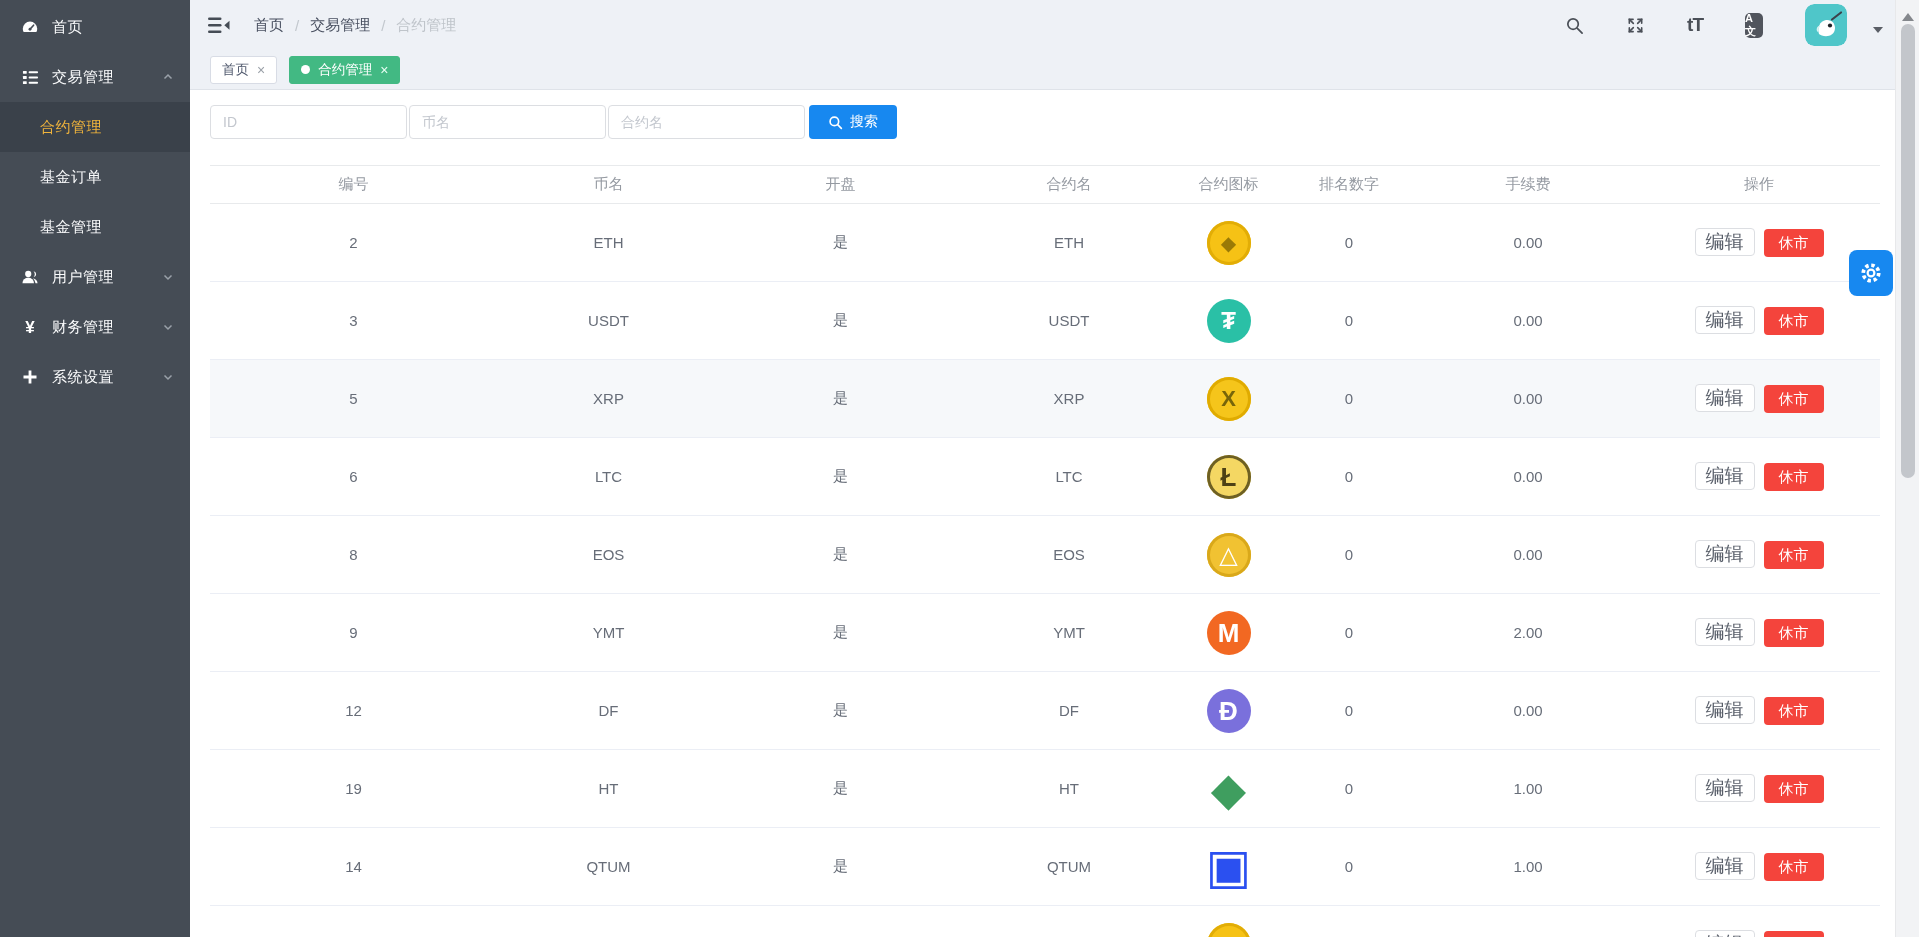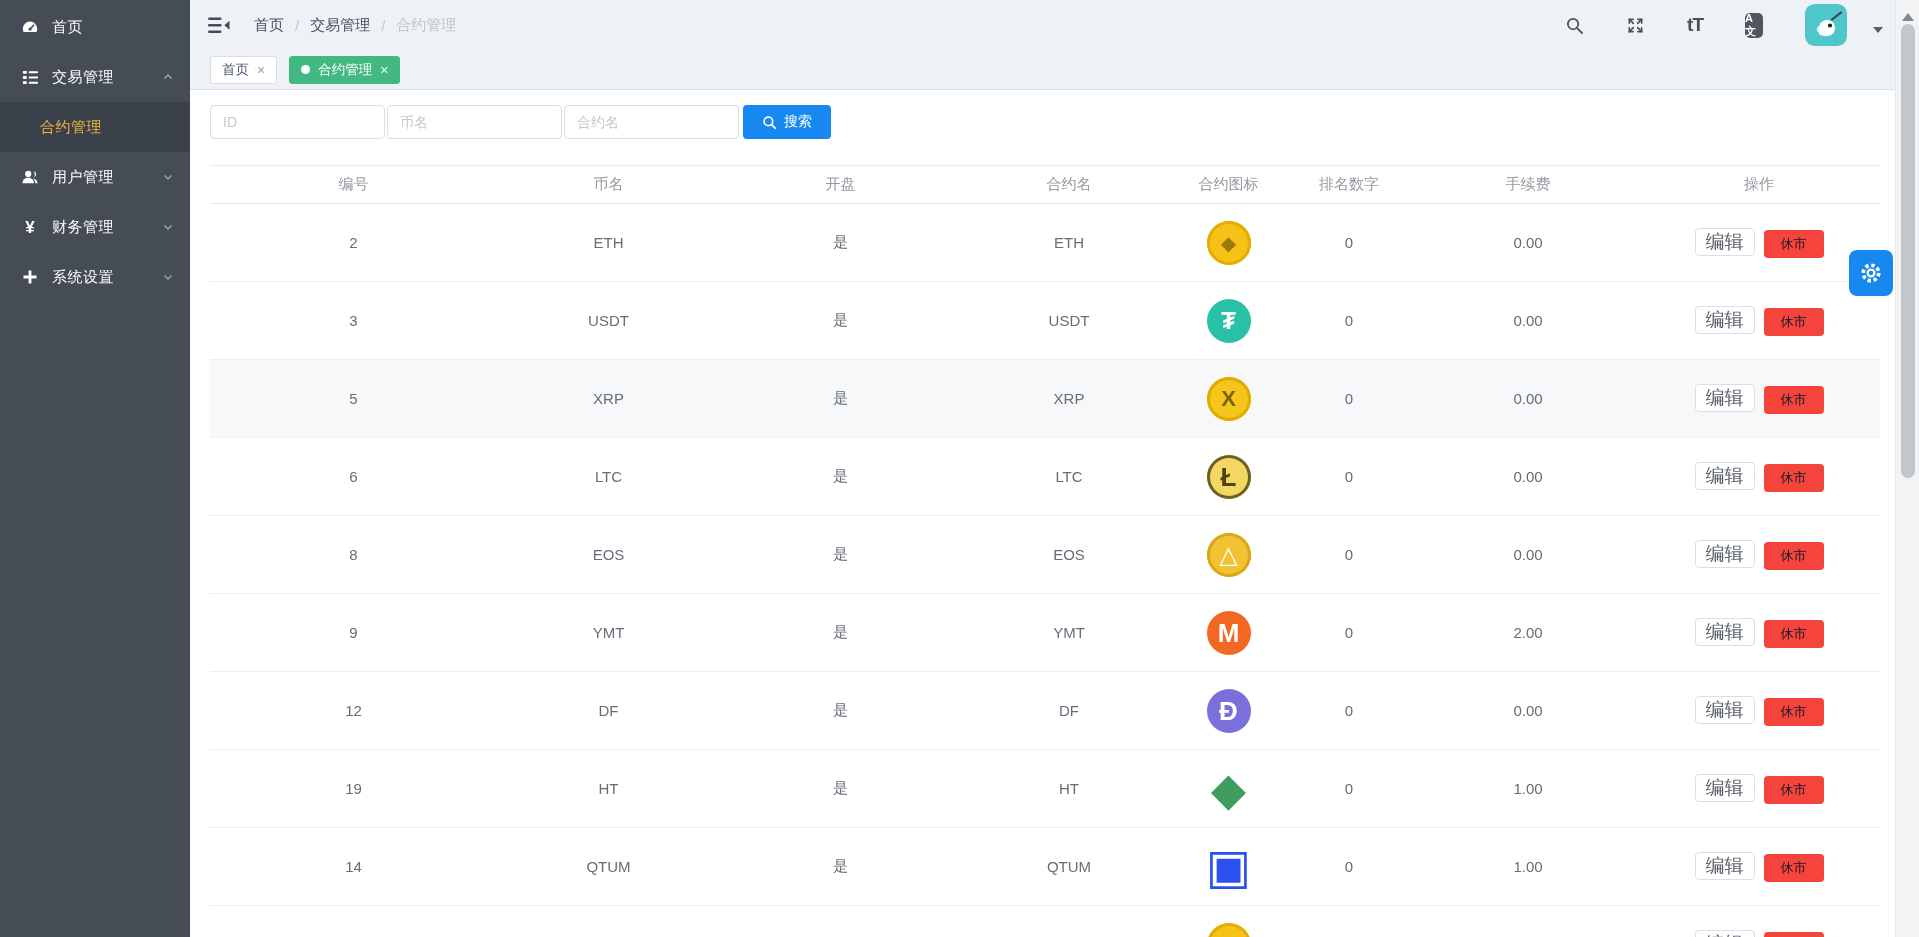--- a/index.html
+++ b/index.html
@@ -41,39 +41,39 @@
   .tabbar{height:40px;background:#eef1f6;border-bottom:1px solid #dfe3e9;display:flex;align-items:center;gap:12px;padding-left:20px;}
   .tab{height:28px;display:inline-flex;align-items:center;gap:8px;padding:0 11px;background:#fff;
     border:1px solid #d8dce5;border-radius:3px;font-size:13.5px;color:#515a6e;cursor:pointer;}
   .tab .tab-close{color:#9aa0a8;font-size:14px;line-height:1;}
   .tab.active{background:var(--green);border-color:var(--green);color:#fff;}
   .tab.active .tab-dot{width:9px;height:9px;border-radius:50%;background:#fff;}
   .tab.active .tab-close{color:#e9fff4;}
 
   .content{padding:15px 0 0 20px;}
   .search-row{display:flex;align-items:center;gap:2px;}
-  .s-input{width:175px;height:34px;border:1px solid #dcdee2;border-radius:4px;padding:0 12px;
+  .s-input{width:197px;height:34px;border:1px solid #dcdee2;border-radius:4px;padding:0 12px;
     font-size:14px;color:#515a6e;outline:none;background:#fff;font-family:inherit;}
   .s-input::placeholder{color:#c3c7ce;}
   .search-btn{width:88px;height:34px;margin-left:2px;background:var(--accent);color:#fff;border:none;border-radius:4px;
     font-size:14px;display:inline-flex;align-items:center;justify-content:center;gap:7px;cursor:pointer;font-family:inherit;}
 
   table.grid{width:1670px;border-collapse:collapse;table-layout:fixed;margin-top:26px;}
   .grid col.c1{width:287px}.grid col.c2{width:223px}.grid col.c3{width:241px}.grid col.c4{width:216px}
   .grid col.c5{width:103px}.grid col.c6{width:138px}.grid col.c7{width:220px}.grid col.c8{width:242px}
   .grid thead th{height:38px;font-weight:normal;color:#9499a1;font-size:15px;text-align:center;
     border-top:1px solid #e8eaec;border-bottom:1px solid #e8eaec;}
   .grid tbody td{height:78px;text-align:center;font-size:15px;color:#676d78;border-bottom:1px solid #ebeef5;}
   .grid tbody tr.hover{background:#f6f8fa;}
   .coin{width:44px;height:44px;border-radius:50%;display:inline-flex;align-items:center;justify-content:center;
     font-weight:bold;line-height:1;vertical-align:middle;}
   .btn-edit{width:60px;height:28px;background:#fff;border:1px solid #dcdee2;border-radius:4px;color:#575d68;
     font-size:19px;cursor:pointer;font-family:inherit;}
-  .btn-close{width:60px;height:28px;background:var(--red);border:none;border-radius:4px;color:#0f172a;
-    font-size:13px;cursor:pointer;margin-left:9px;font-family:inherit;}
+  .btn-close{width:60px;height:28px;background:var(--red);border:none;border-radius:4px;color:#ffffff;
+    font-size:15px;cursor:pointer;margin-left:9px;font-family:inherit;}
 
   .gear-fab{position:fixed;right:26px;top:250px;width:44px;height:46px;border-radius:8px;background:var(--accent);
     display:flex;align-items:center;justify-content:center;cursor:pointer;z-index:40;}
 
   .scrollbar{position:fixed;right:0;top:0;width:24px;height:937px;background:#f2f3f5;border-left:1px solid #e7e8ea;z-index:50;}
   .sb-up{position:absolute;top:7px;left:6px;width:0;height:0;border:6px solid transparent;border-bottom:8px solid #84878c;cursor:pointer;}
   .sb-thumb{position:absolute;top:24px;left:5px;width:14px;height:454px;background:#c3c6cb;border-radius:7px;cursor:pointer;}
 </style>
 </head>
 <body>
@@ -104,20 +104,22 @@
     <span class="s-label">交易管理</span>
     <span class="chev up">
       <svg width="12" height="12" viewBox="0 0 12 12" fill="none" stroke="#9aa1a9" stroke-width="1.5">
           <path d="M2.5 4.5L6 8l3.5-3.5"></path>
         </svg>
     </span>
   </div>
 
   <div class="submenu">
     <div class="sub-item active">合约管理</div>
+    <div class="sub-item">基金订单</div>
+    <div class="sub-item">基金管理</div>
   </div>
 
   <div class="side-item">
     <span class="s-icon">
       <svg width="18" height="16" viewBox="0 0 20 18" fill="currentColor">
           <circle cx="8" cy="5.5" r="3.5"></circle>
           <path d="M1.5 16a6.5 6.5 0 0 1 13 0z"></path>
           <path d="M14 9.3a3.5 3.5 0 0 0 0-6.9 5.5 5.5 0 0 1 0 6.9z"></path>
           <path d="M16.2 16a8 8 0 0 0-2.8-5.6 6.5 6.5 0 0 1 5.1 5.6z"></path>
         </svg>

